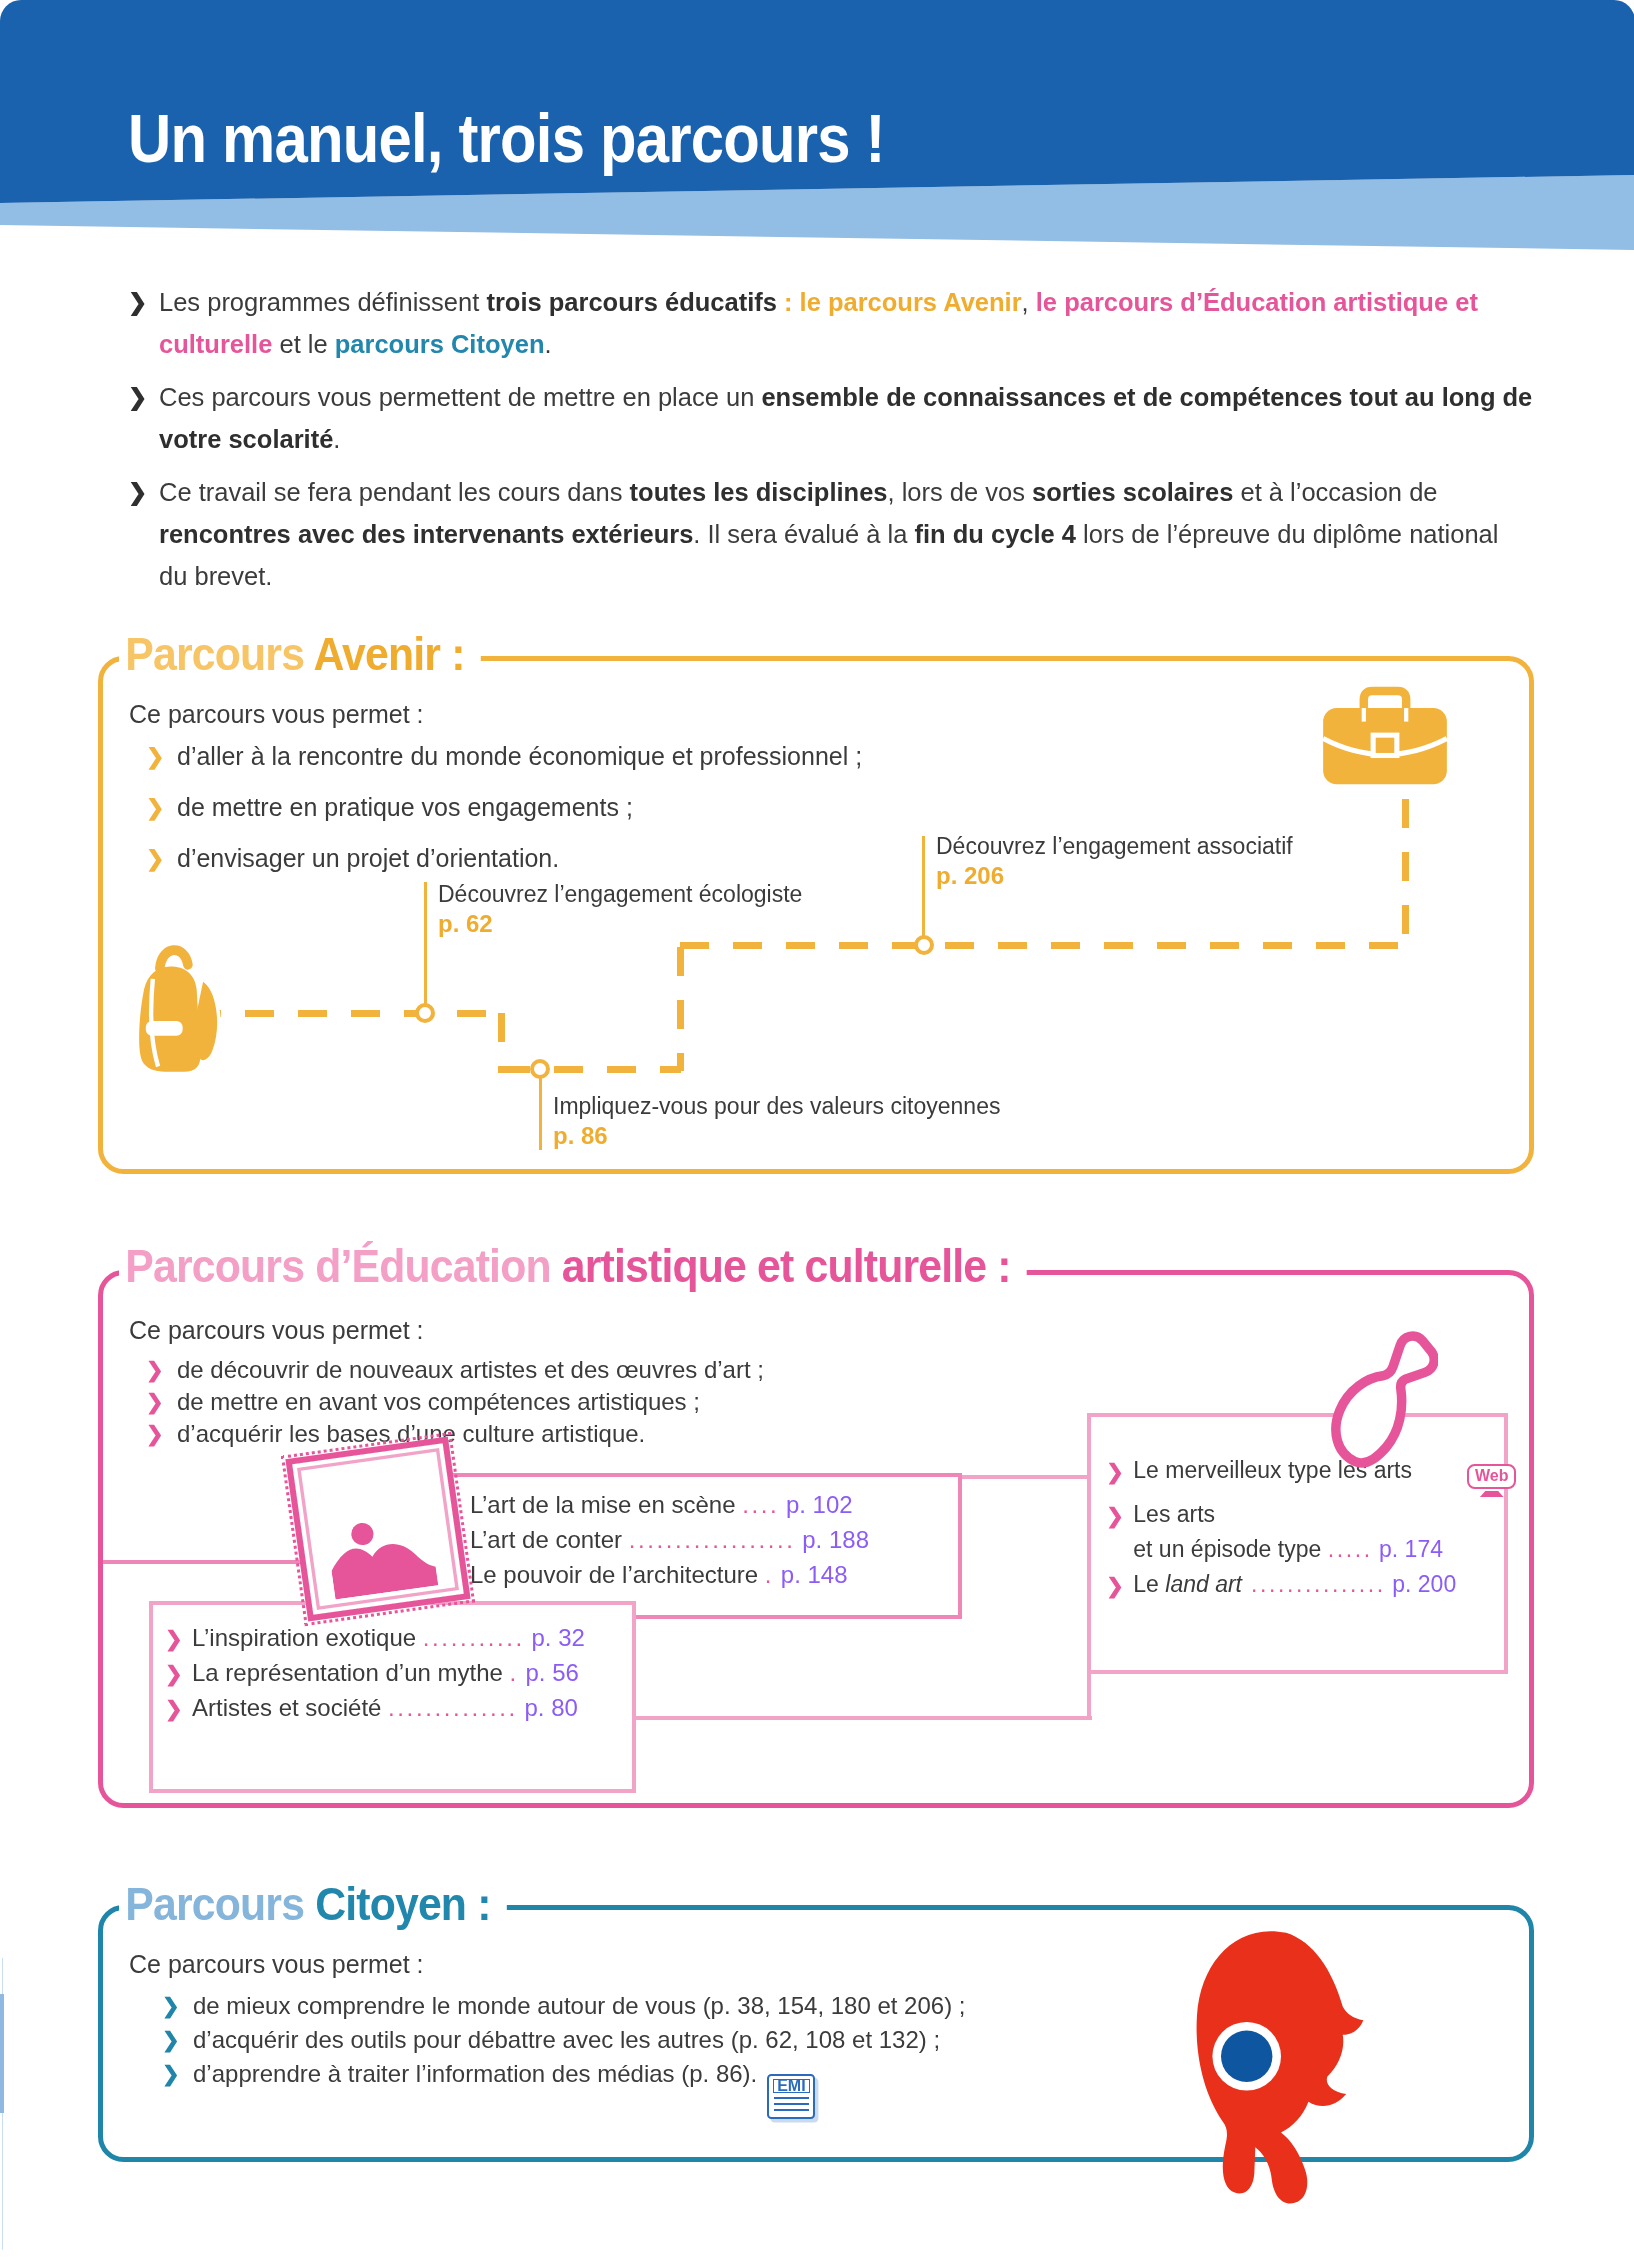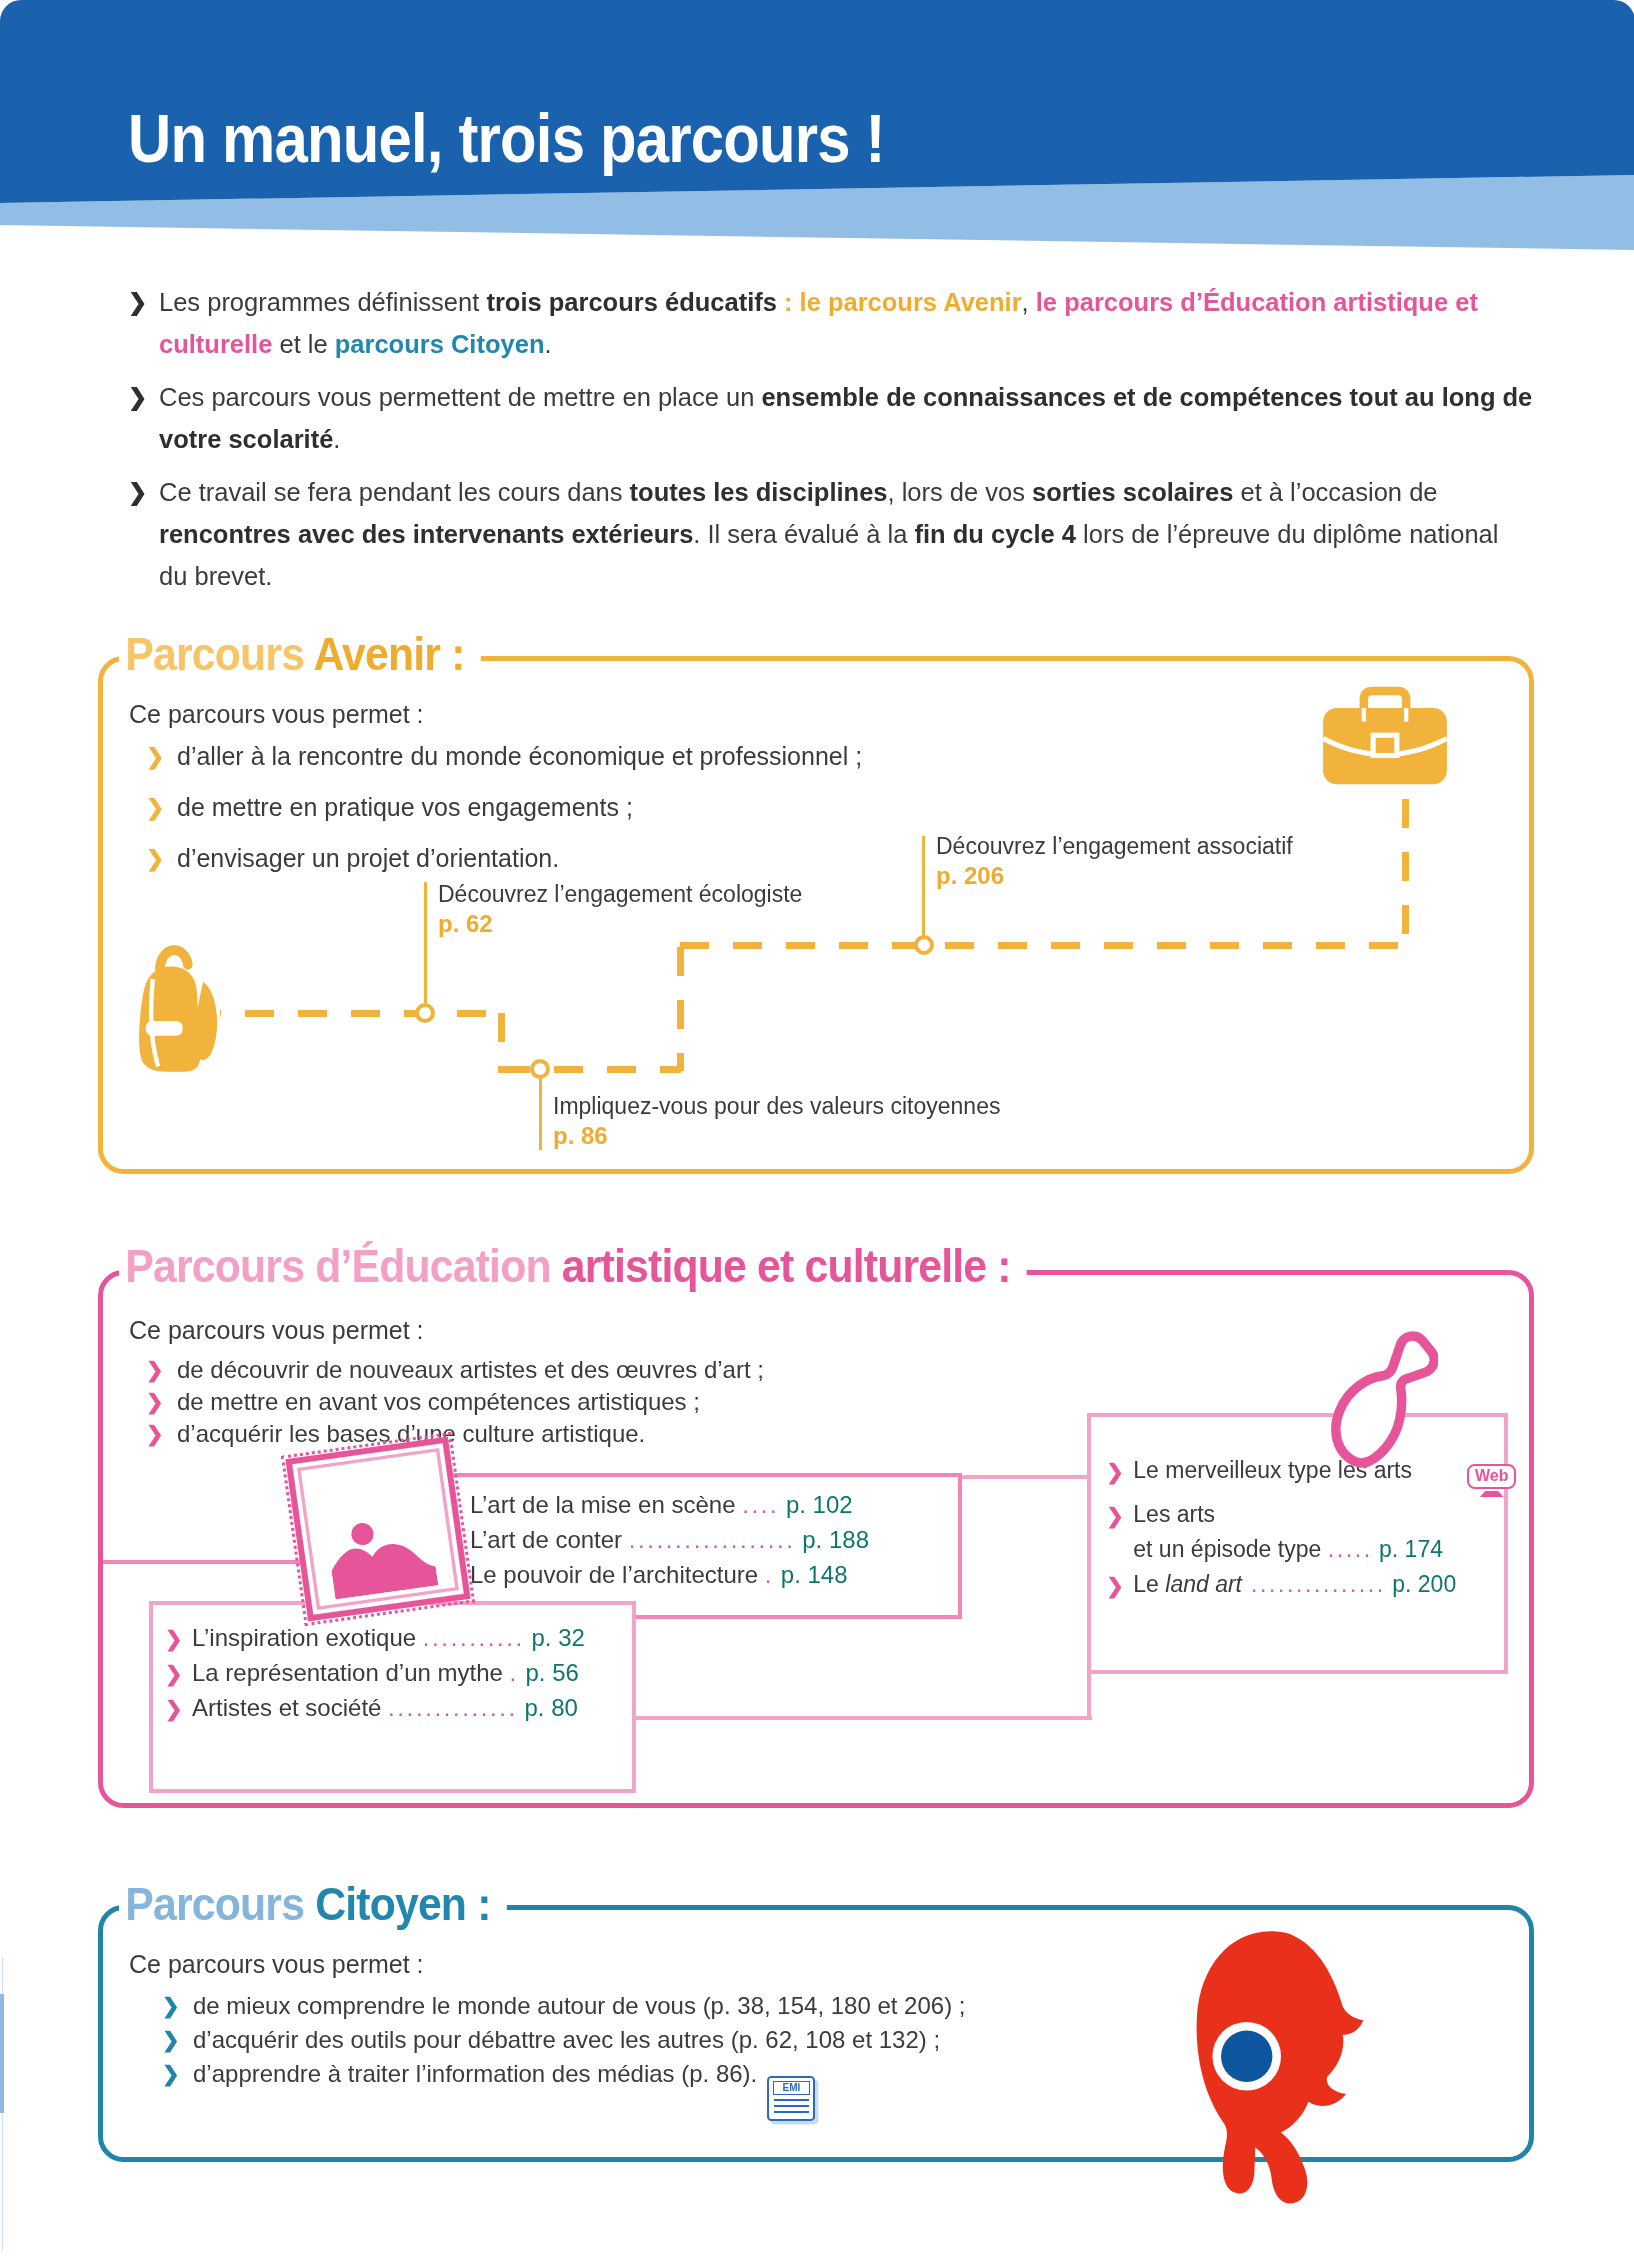--- a/index.html
+++ b/index.html
@@ -51,21 +51,21 @@
   .ea-blt{font-size:24px;line-height:32px;margin-bottom:0;}
   .ea-blt .chv{color:#E6549A;font-size:21px;}
   .subbox{background:#fff;z-index:1;}
   .subbox-c{border:4.3px solid #EE86B8;}
   .subbox-l{border:4.3px solid #F2A4C8;}
   .conn{background:#F2A4C8;z-index:0;}
   .conn-dkr{background:#EE86B8;}
   .item{position:relative;padding-left:27px;font-size:24px;line-height:35px;white-space:nowrap;}
   .item .chv{color:#E6549A;font-size:21px;top:0.9px;}
   .ldr{color:#E6549A;letter-spacing:2.6px;}
-  .pg{color:#0f766e;}
+  .pg{color:#8b5cf6;}
   .frame{left:296px;top:1447px;width:152px;height:152px;transform:rotate(-8deg);
          border:6.8px solid #E6549A;outline:3.4px dotted #E6549A;outline-offset:1.7px;
          box-shadow:inset 0 0 0 4.3px #fff,inset 0 0 0 7.7px #F2A4C8;background:#fff;z-index:2;
          display:flex;align-items:flex-end;justify-content:center;}
   .frame svg{display:block;margin:12px;}
 
   
   .ci-box{left:98px;top:1905px;width:1426px;height:247px;border:5.1px solid #1F86AA;}
   .ci-light{color:#85B5DA;} .ci-dark{color:#2187AC;}
   .ci-blt{font-size:24px;line-height:34px;margin-bottom:0;white-space:nowrap;}
@@ -73,21 +73,21 @@
 
   
   .webicon{display:inline-block;vertical-align:-3.4px;margin-left:19px;text-align:center;padding-left:36px;}
   .webbox{display:inline-block;border:2.6px solid #E6549A;border-radius:7.7px;color:#E6549A;
           font-weight:700;font-size:16px;padding:0 6px;line-height:20.4px;background:#fff;}
   .webbase{display:block;margin:-0.9px auto 0;width:24px;height:6.8px;background:#E6549A;
            clip-path:polygon(25% 0,75% 0,100% 100%,0 100%);}
   .emiicon{display:inline-block;width:37px;height:36px;border:2.6px solid #2B6BBF;border-radius:4.3px;
            vertical-align:-8.5px;margin-left:10.2px;padding:2.6px 3.4px;background:#fff;
            box-shadow:3.4px 3.4px 0 rgba(43,107,191,.25);}
-  .emitext{display:block;font-size:10px;font-weight:700;color:#2B6BBF;border:1.7px solid #2B6BBF;
+  .emitext{display:block;font-size:16px;font-weight:700;color:#2B6BBF;border:1.7px solid #2B6BBF;
            text-align:center;line-height:12.8px;}
   .emilines i{display:block;height:2.6px;background:#2B6BBF;margin:3.4px 0.9px 0;}
 
   .edge-line{background:#C9DEF2;}
   .edge-tab{background:#8FB8E2;}
 </style>
 </head>
 <body>
 
 <div class="page">

